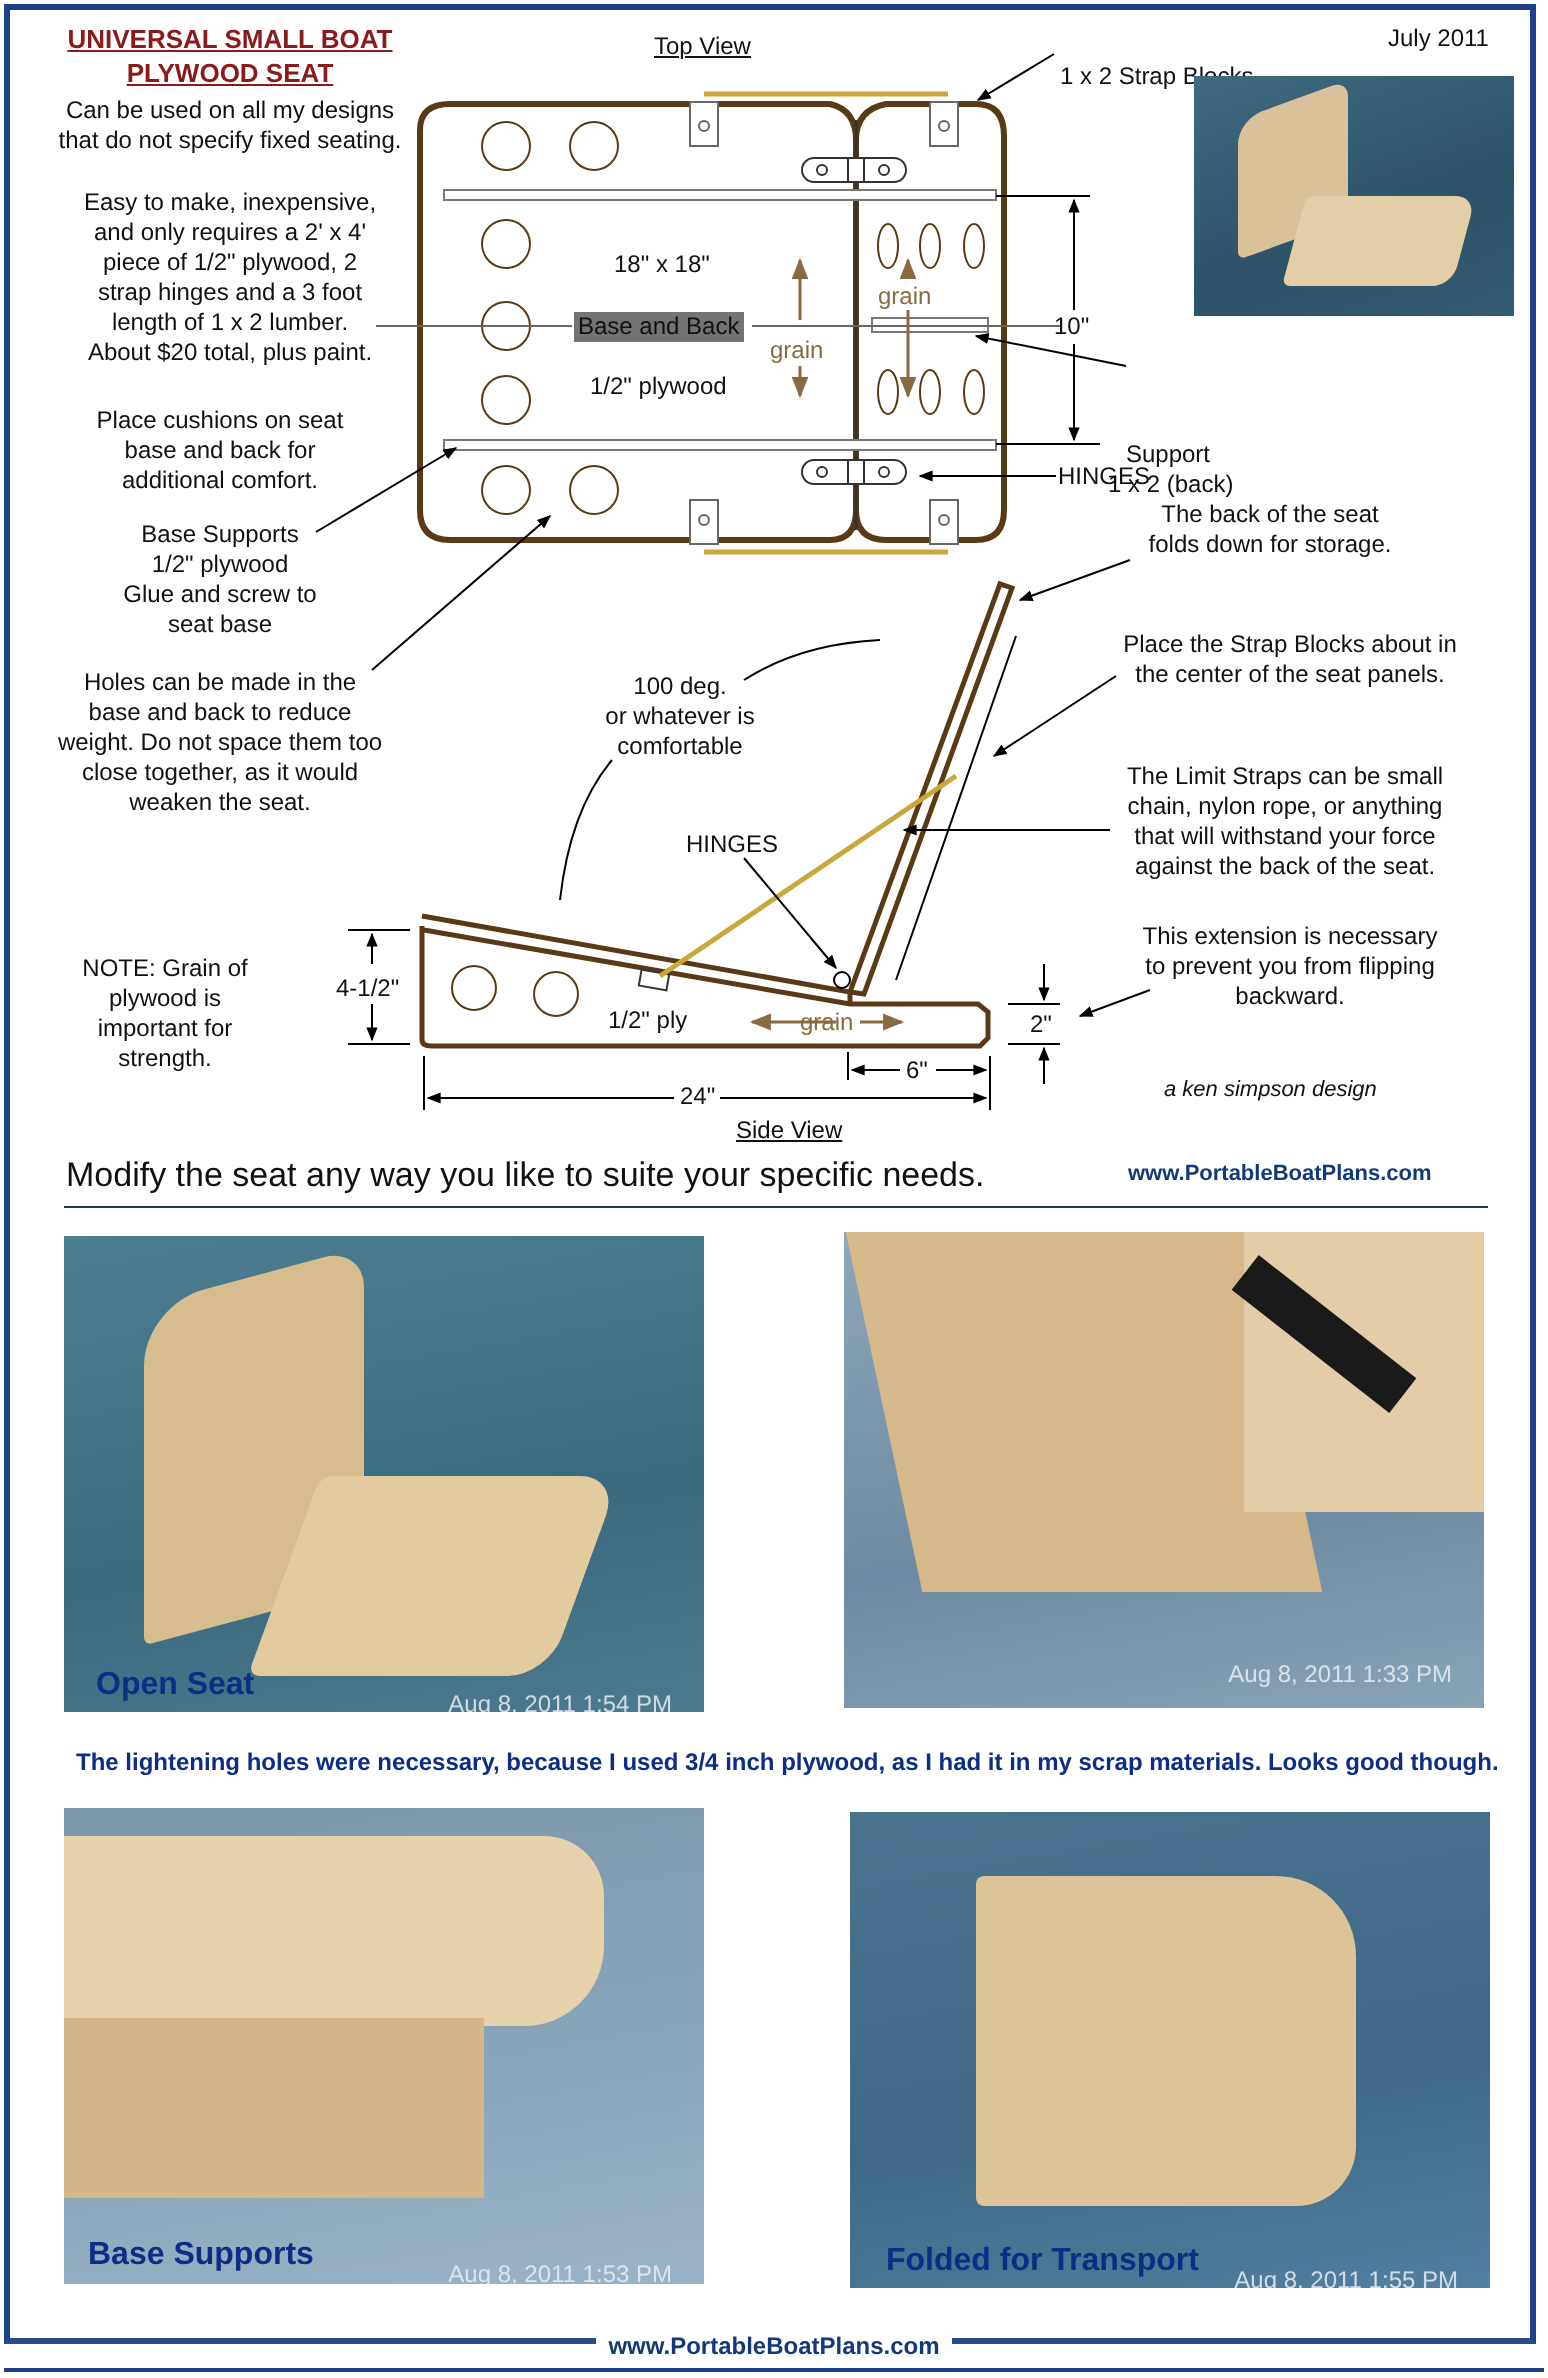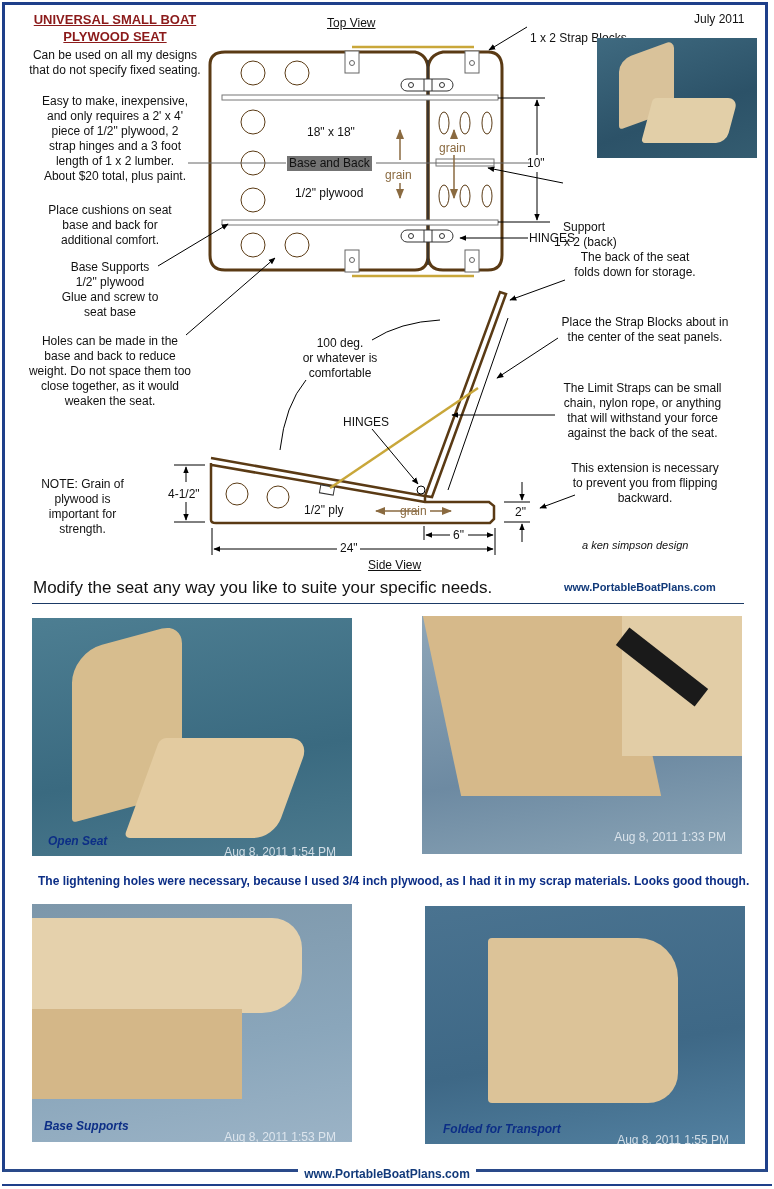--- a/index.html
+++ b/index.html
@@ -4,21 +4,21 @@
 <style>
   html,body{margin:0;padding:0;background:#fff;}
   body{width:774px;height:1189px;position:relative;overflow:hidden;font-family:"Liberation Sans",sans-serif;color:#111;}
   .frame{position:absolute;left:2px;top:2px;width:766px;height:1170px;border:3px solid #1e3f8a;border-bottom-color:#2a4a8a;box-sizing:border-box;}
   .bottom-rule{position:absolute;left:2px;top:1184px;width:770px;height:2px;background:#1e3f8a;}
   .t{position:absolute;font-size:12px;line-height:15px;text-align:center;white-space:nowrap;}
   .title{position:absolute;left:20px;top:11px;width:190px;text-align:center;font-weight:bold;font-size:13px;line-height:17px;color:#8b1a1a;text-decoration:underline;}
   .u{text-decoration:underline;}
   .diagram{position:absolute;left:0;top:0;}
   .photo{position:absolute;overflow:hidden;}
-  .photo .cap{position:absolute;font-weight:bold;color:#0c2e86;font-size:12px;font-family:"Liberation Sans",sans-serif;font-style:italic;}
+  .photo .cap{position:absolute;font-weight:bold;color:#0c2e86;font-size:16px;font-family:"Liberation Sans",sans-serif;}
   .photo .stamp{position:absolute;color:#e8eef4;font-size:12px;opacity:.85;}
   .hr{position:absolute;height:1px;background:#1b3a66;}
   .blue{color:#123a7a;font-weight:bold;}
 </style>
 </head>
 <body>
 
 <div class="frame"></div>
 <div class="bottom-rule"></div>
 

